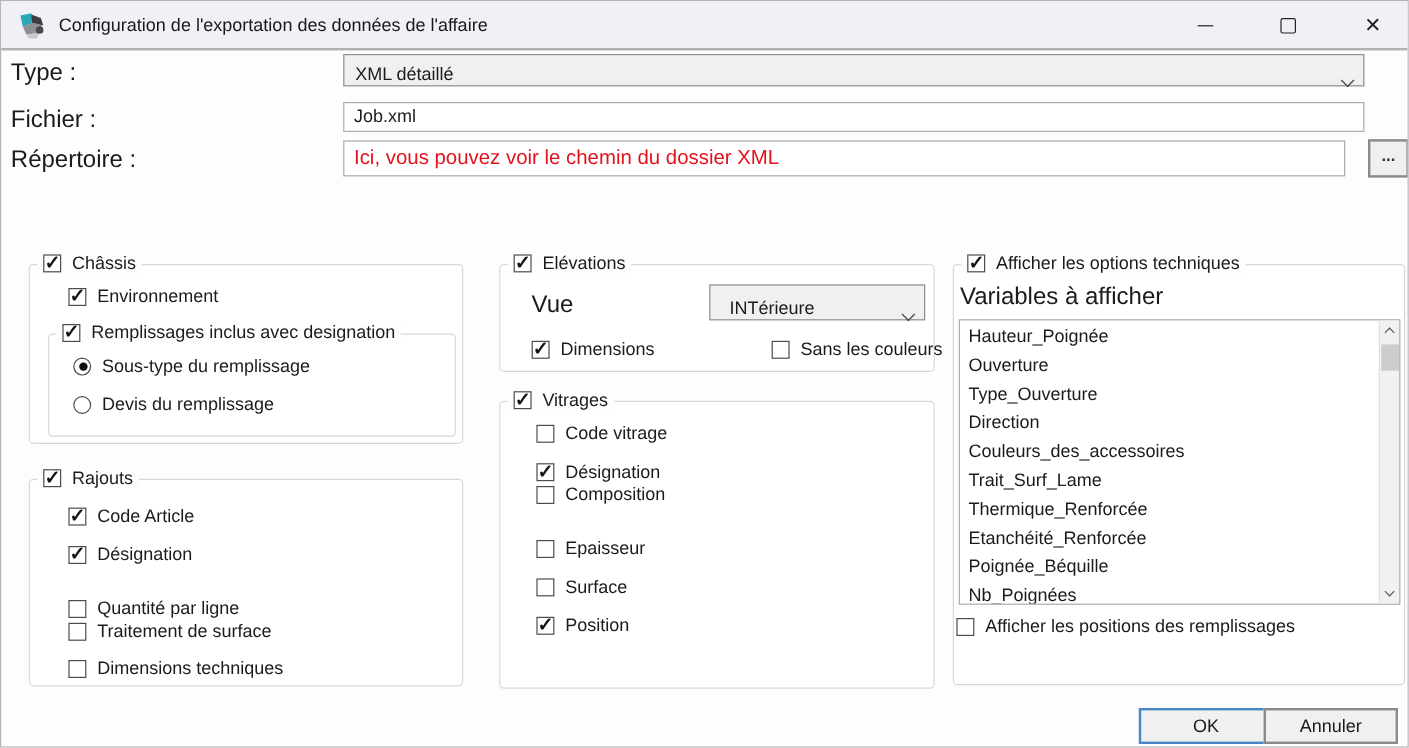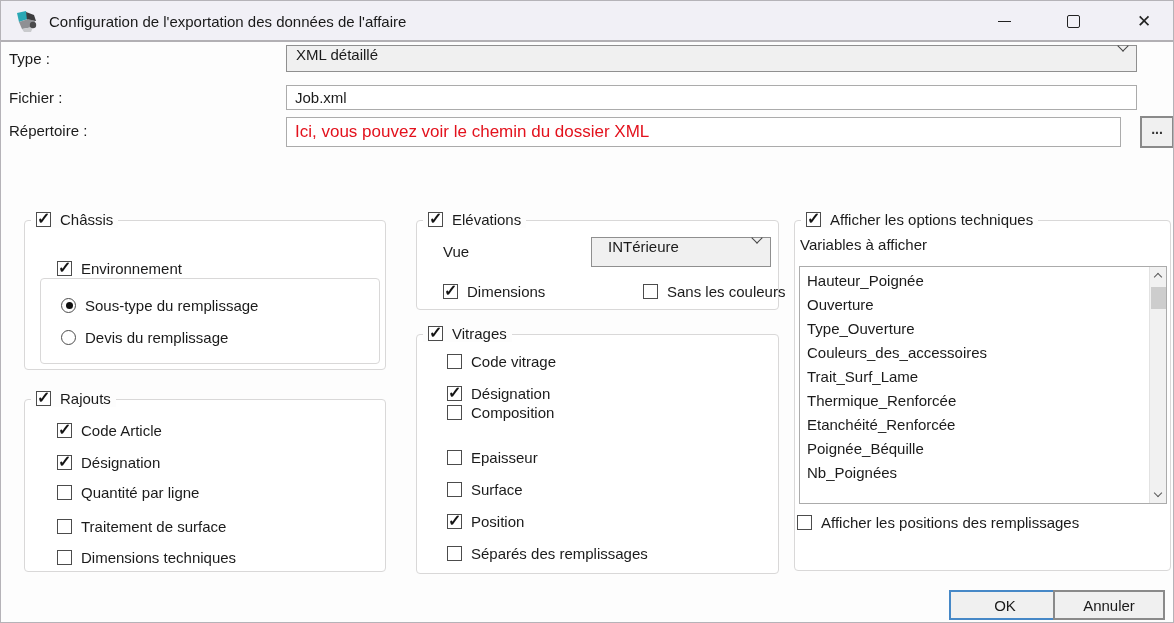--- a/index.html
+++ b/index.html
@@ -17,23 +17,23 @@
   .app-icon{position:absolute;left:13px;top:8px;width:25px;height:25px;}
   .title-text{position:absolute;left:48px;top:0;line-height:41px;font-size:15px;color:#191919;white-space:nowrap;}
   .winbtn{position:absolute;top:0;width:46px;height:40px;display:flex;align-items:center;justify-content:center;cursor:default;}
   .winbtn.min{left:980px;}
   .winbtn.max{left:1049px;}
   .winbtn.close{left:1120px;}
   .glyph-min{width:13px;height:0;border-top:1.6px solid #222;}
   .glyph-max{width:13px;height:13px;border:1.6px solid #222;border-radius:2px;}
   .glyph-close{font-size:17px;color:#222;line-height:1;}
   
-  .row-label{position:absolute;left:8px;font-size:15px;color:#1b1b1b;}
+  .row-label{position:absolute;left:8px;font-size:20px;color:#1b1b1b;}
   .tbox{position:absolute;border:1px solid #ababab;background:#fff;display:flex;align-items:center;padding:0 8px;font-size:15px;overflow:hidden;white-space:nowrap;}
-  .combo{position:absolute;border:1px solid #8f8f8f;background:#f0f0f0;display:flex;align-items:flex-start;padding:0 9px;font-size:15px;cursor:default;}
+  .combo{position:absolute;border:1px solid #8f8f8f;background:#f0f0f0;display:flex;align-items:flex-end;padding:0 9px;font-size:15px;cursor:default;}
   .chev-down{width:8px;height:8px;border-left:1.6px solid #454545;border-bottom:1.6px solid #454545;transform:rotate(-45deg);margin-left:auto;margin-top:-4px;flex:none;}
   .browse-btn{position:absolute;left:1139px;top:115px;width:34px;height:32px;background:#f0f0f0;border:2px solid #8a8a8a;font-size:14px;font-weight:bold;color:#333;display:flex;align-items:center;justify-content:center;padding-bottom:7px;cursor:default;}
   
   .group{position:absolute;border:1px solid #d9d8d8;border-radius:4px;background:#fff;}
   .group-title{position:absolute;top:-11px;left:6px;background:#fdfdfd;padding:0 5px;display:flex;align-items:center;gap:9px;font-size:15px;white-space:nowrap;}
   
   .cbrow{position:absolute;display:flex;align-items:center;gap:9px;font-size:15px;color:#1b1b1b;height:18px;white-space:nowrap;}
   .cb{width:15px;height:15px;border:1px solid #4c4c4c;background:#fff;position:relative;flex:none;}
   .checked > .cb::after{content:"✓";position:absolute;left:0px;top:-4px;font-size:16px;font-weight:700;color:#141414;}
   .rb{width:15px;height:15px;border:1px solid #4c4c4c;border-radius:50%;background:#fff;position:relative;flex:none;}
@@ -92,25 +92,29 @@
   <div class="tbox" style="left:285px;top:116px;width:835px;height:30px;font-size:17px;">
     <span style="color: rgb(227, 18, 29);">Ici, vous pouvez voir le chemin du dossier XML</span>
   </div>
   <div class="browse-btn">...</div>
 
   <div class="group" style="left:23px;top:219px;width:362px;height:150px;">
     <div class="group-title cbrow checked" style="position:absolute;">
       <span class="cb"></span>
       <span>Châssis</span>
     </div>
-    <div class="cbrow checked" style="left:32px;top:17px;margin-top:21px;">
+    <div class="cbrow checked" style="left:32px;top:17px;">
       <span class="cb"></span>
       <span>Environnement</span>
     </div>
     <div class="group" style="left:15px;top:57px;width:340px;height:86px;border-radius:4px;">
+      <div class="group-title cbrow checked">
+        <span class="cb"></span>
+        <span>Remplissages inclus avec designation</span>
+      </div>
       <div class="cbrow" style="left:20px;top:49px;">
         <span class="rb"></span>
         <span>Devis du remplissage</span>
       </div>
       <div class="cbrow checked" style="left:20px;top:17px;">
         <span class="rb"></span>
         <span>Sous-type du remplissage</span>
       </div>
     </div>
   </div>
@@ -121,21 +125,21 @@
       <span>Rajouts</span>
     </div>
     <div class="cbrow checked" style="left:32px;top:21px;">
       <span class="cb"></span>
         <span>Code Article</span>
     </div>
     <div class="cbrow checked" style="left:32px;top:53px;">
       <span class="cb"></span>
         <span>Désignation</span>
     </div>
-    <div class="cbrow" style="left:32px;top:83px;">
+    <div class="cbrow" style="left:32px;top:98px;">
       <span class="cb"></span>
         <span>Quantité par ligne</span>
     </div>
     <div class="cbrow" style="left:32px;top:117px;">
       <span class="cb"></span>
         <span>Traitement de surface</span>
     </div>
     <div class="cbrow" style="left:32px;top:148px;">
       <span class="cb"></span>
         <span>Dimensions techniques</span>
@@ -183,38 +187,35 @@
       <span class="cb"></span>
         <span>Epaisseur</span>
     </div>
     <div class="cbrow" style="left:30px;top:145px;">
       <span class="cb"></span>
         <span>Surface</span>
     </div>
     <div class="cbrow checked" style="left:30px;top:177px;">
       <span class="cb"></span>
         <span>Position</span>
-    </div>
-    <div class="cbrow" style="left:30px;top:209px;">
-      <span class="cb"></span>
-        <span>Séparés des remplissages</span>
     </div>
   </div>
 
   <div class="group" style="left:793px;top:219px;width:377px;height:351px;">
     <div class="group-title cbrow checked">
       <span class="cb"></span>
       <span>Afficher les options techniques</span>
     </div>
     <div class="row-label" style="left:5px;top:15px;">Variables à afficher</div>
     <div class="listbox" style="left:4px;top:45px;width:368px;height:238px;">
       <div class="list-items">
         <div class="list-item">Hauteur_Poignée</div>
         <div class="list-item">Ouverture</div>
         <div class="list-item">Type_Ouverture</div>
+        <div class="list-item">Direction</div>
         <div class="list-item">Couleurs_des_accessoires</div>
         <div class="list-item">Trait_Surf_Lame</div>
         <div class="list-item">Thermique_Renforcée</div>
         <div class="list-item">Etanchéité_Renforcée</div>
         <div class="list-item">Poignée_Béquille</div>
         <div class="list-item">Nb_Poignées</div>
       </div>
       <div class="vscroll">
         <div class="scroll-arrow" style="top:0;">
             <span class="chev-up-sm"></span>

